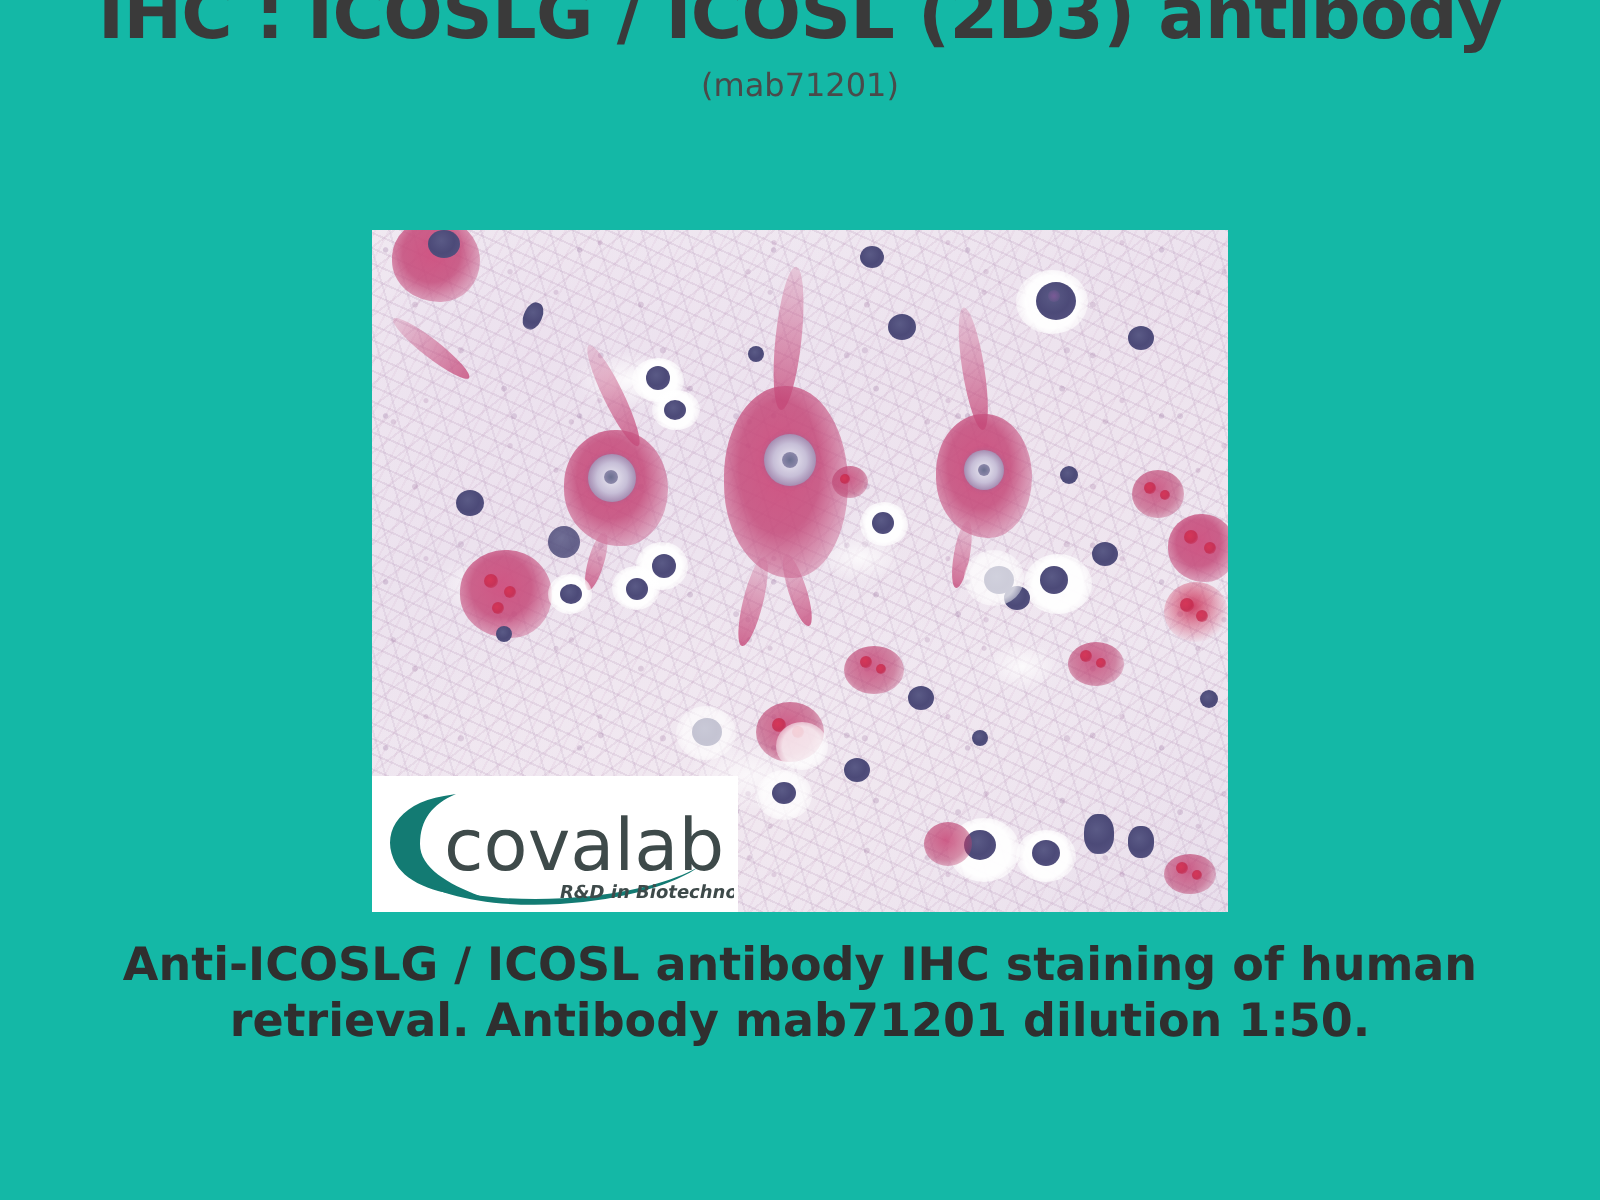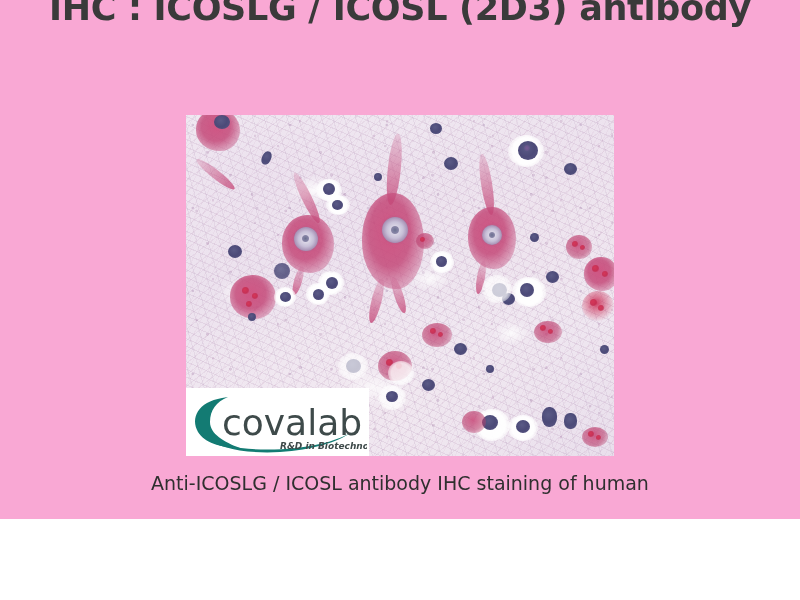--- a/index.html
+++ b/index.html
@@ -1,21 +1,21 @@
 <!DOCTYPE html>
 <html><head>
 <meta charset="utf-8">
 <style>
   html,body{margin:0;padding:0;}
   body{
     width:800px;height:600px;background:#ffffff;overflow:hidden;
     font-family:"DejaVu Sans","Liberation Sans",sans-serif;
     -webkit-font-smoothing:antialiased;
   }
-  .page{position:relative;width:800px;height:519px;background:#f9a8d4;}
+  .page{position:relative;width:800px;height:600px;background:#14b8a6;}
 
   
   .title-block{
     position:absolute;left:0;top:-14px;width:800px;text-align:center;
   }
   .title-main{
     font-size:35px;font-weight:bold;color:#3a3a3a;
     line-height:45px;letter-spacing:-0.3px;
     font-family:"DejaVu Sans","Liberation Sans",sans-serif;
   }
@@ -120,32 +120,34 @@
   
   .logo-band{
     position:absolute;left:0px;top:273px;width:183px;height:68px;
     background:#ffffff;
   }
   .logo-svg{position:absolute;left:2px;top:2px;}
 
   
   .caption{
     position:absolute;left:60px;top:470px;width:680px;text-align:center;
-    font-size:19px;line-height:27.5px;color:#2f2f2f;
+    font-size:23px;line-height:27.5px;color:#2f2f2f;
     font-family:"DejaVu Sans","Liberation Sans",sans-serif;
+    font-weight:bold;
   }
   .caption div{white-space:nowrap;}
 </style>
 </head>
 <body>
 
 <div class="page">
 
   <div class="title-block">
     <div class="title-main">IHC : ICOSLG / ICOSL (2D3) antibody</div>
+    <div class="title-sub">(mab71201)</div>
   </div>
 
   <div class="micro-wrap">
     <div class="micro-canvas">
 
       <div class="bg-base"></div>
       <div class="bg-fib"></div>
       <div class="bg-speck"></div>
       <div class="bg-clear"></div>
 
@@ -302,15 +304,16 @@
           <text x="34" y="45" font-family="'DejaVu Sans','Liberation Sans',sans-serif" font-size="36" fill="#3e4a4a">covalab</text>
           <text x="92" y="59" font-family="'DejaVu Sans','Liberation Sans',sans-serif" font-size="9" font-style="italic" font-weight="bold" fill="#3e4a4a">R&amp;D in Biotechnology</text>
         </svg>
       </div>
 
     </div>
   </div>
 
   <div class="caption">
     <div>Anti-ICOSLG / ICOSL antibody IHC staining of human</div>
+    <div>retrieval. Antibody mab71201 dilution 1:50.</div>
   </div>
 
 </div>
 
 </body></html>

